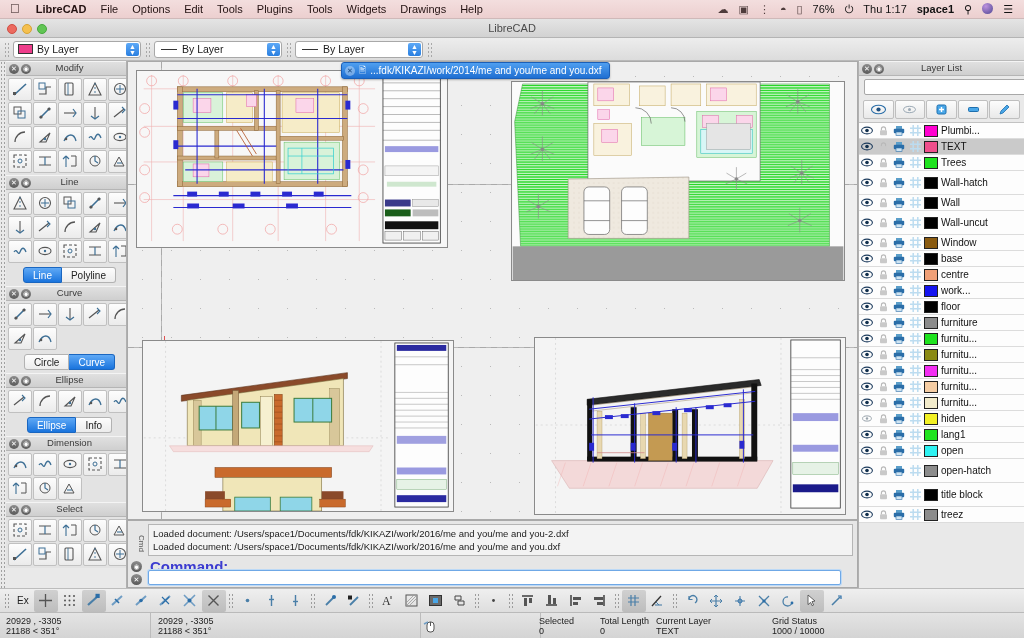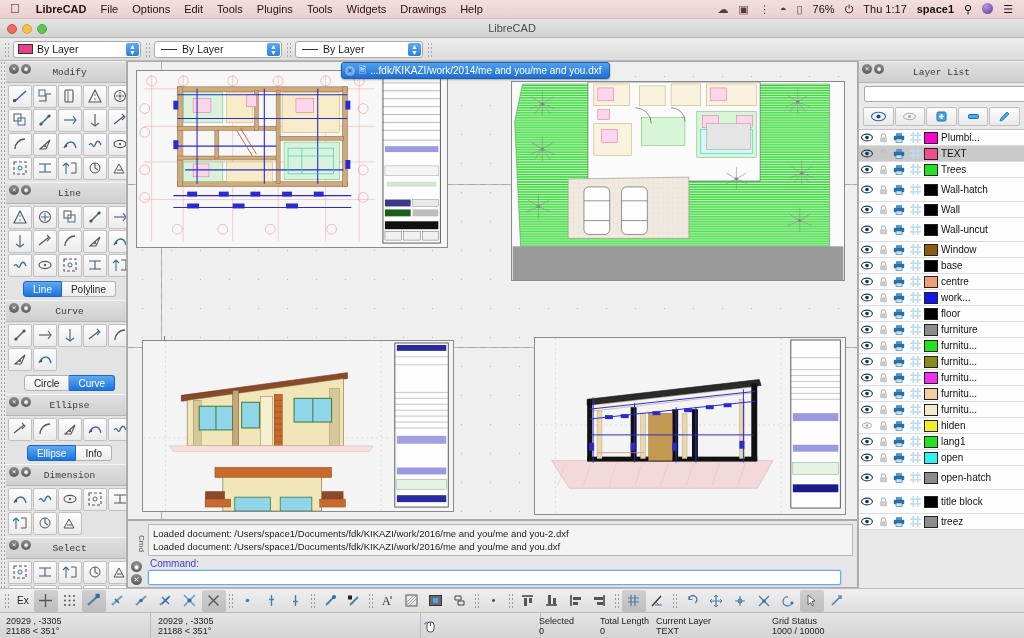--- a/index.html
+++ b/index.html
@@ -66,24 +66,24 @@
   
   .leftdock {
     position: absolute; left: 0; top: 61px; width: 127px; height: 527px;
     background: #e9e9e9; border-right: 1px solid #b0b0b0; overflow: hidden;
   }
   .dockgrip { position: absolute; left: 0; top: 0; width: 6px; height: 527px;
     background-image: radial-gradient(circle, #a0a0a0 .8px, transparent .9px);
     background-size: 3px 4px; }
   .panel { width: 127px; }
   .panel-hdr {
-    height: 22px; background: linear-gradient(#e0e0e0, #cfcfcf);
+    height: 15px; background: linear-gradient(#e0e0e0, #cfcfcf);
     border-top: 1px solid #f4f4f4; border-bottom: 1px solid #b5b5b5;
-    display: flex; align-items: center; position: relative;
-    font-size: 9.5px; color: #3a3a3a; justify-content: center; font-family: Liberation Mono, monospace;
+    display: flex; align-items: flex-start; position: relative;
+    font-size: 9.5px; color: #3a3a3a; justify-content: center;
   }
   .hbtn { position: absolute; width: 10px; height: 10px; border-radius: 50%;
     background: linear-gradient(#8d8d8d, #5a5a5a); color: #fff; font-size: 7px;
     line-height: 10px; text-align: center; top: 2px; }
   .hbtn.b1 { left: 3px; } .hbtn.b2 { left: 15px; }
   .tgrid { display: flex; flex-wrap: wrap; background: #e3e3e3; padding: 1px 1px 2px 1px; }
   .tbtn {
     width: 24px; height: 23px; margin: .5px;
     background: linear-gradient(#fdfdfd, #ebebeb);
     border: 1px solid #c0c0c0; border-radius: 2px;
@@ -133,21 +133,21 @@
     position: absolute; left: 127px; top: 520px; width: 731px; height: 68px;
     background: #e6e6e6; border: 1px solid #a9a9a9;
   }
   .cmdgrip-v { position: absolute; left: 2px; top: 2px; width: 16px; height: 40px;
     font-size: 8px; color: #555; writing-mode: vertical-rl; text-align: center; }
   .cmdlog {
     position: absolute; left: 20px; top: 3px; right: 4px; height: 32px;
     background: #f3f3f3; border: 1px solid #b5b5b5; font-size: 9.5px; color: #1b1b1b;
     padding: 2px 4px; line-height: 13px; overflow: hidden;
   }
-  .cmdlabel { position: absolute; left: 22px; top: 37px; font-size: 10px; color: #3b3bd0; font-weight: normal; }
+  .cmdlabel { position: absolute; left: 22px; top: 37px; font-size: 15px; color: #3b3bd0; font-weight: bold; }
   .cmdinput {
     position: absolute; left: 20px; top: 49px; right: 16px; height: 15px;
     background: #fff; border: 1px solid #6fa8e6; border-radius: 2px;
     box-shadow: 0 0 0 1px #bcd9f6;
   }
   .cmdbtn { position: absolute; width: 11px; height: 11px; border-radius: 50%;
     background: linear-gradient(#8d8d8d, #5a5a5a); color: #fff; font-size: 7px;
     line-height: 11px; text-align: center; left: 3px; }
 
   

